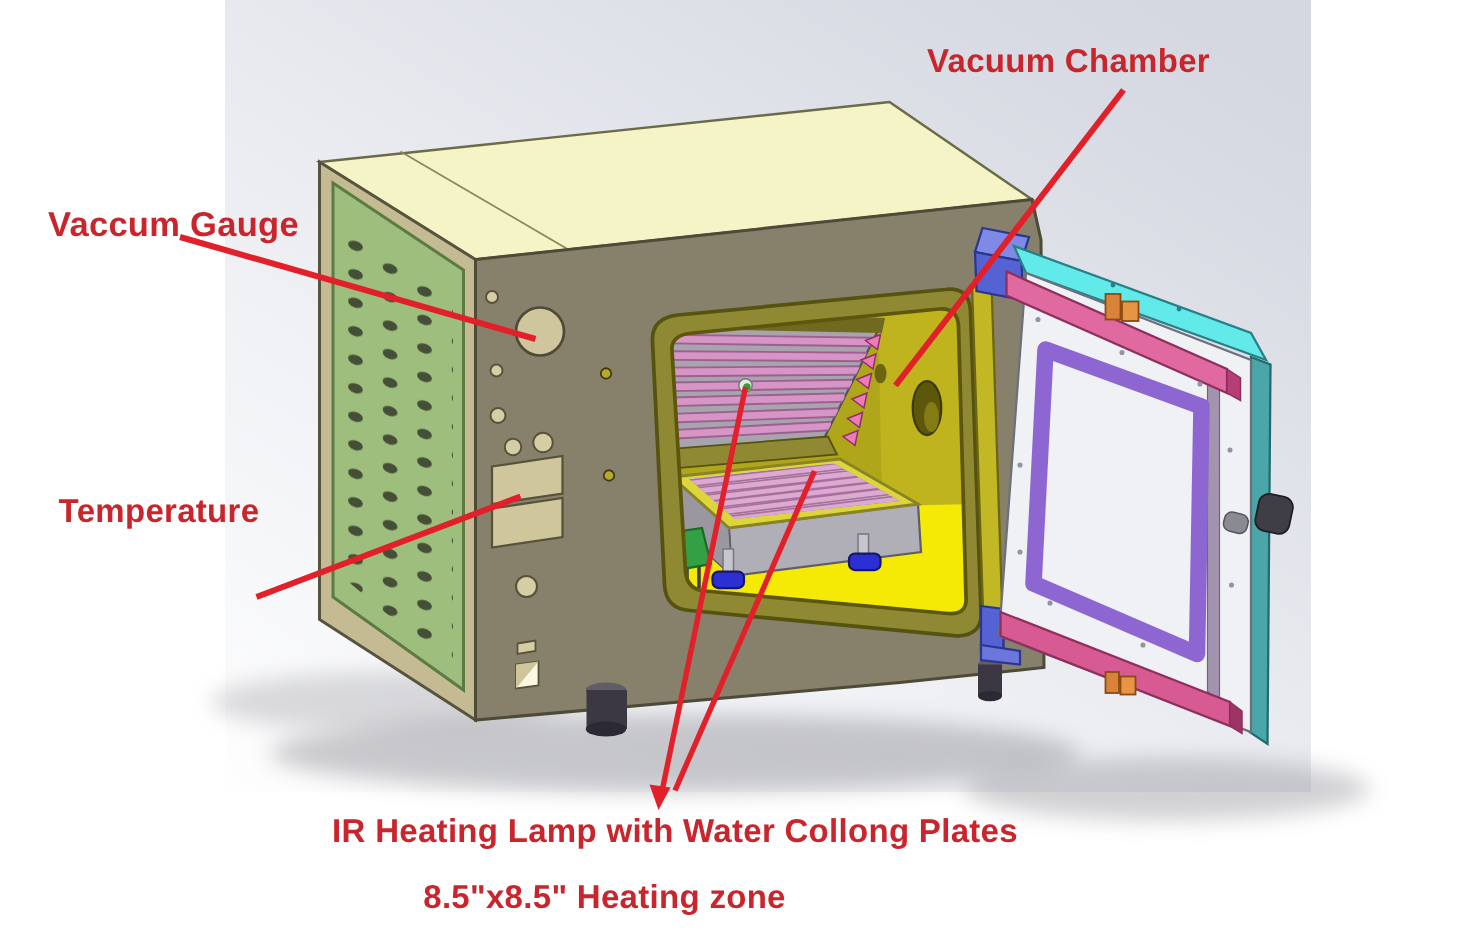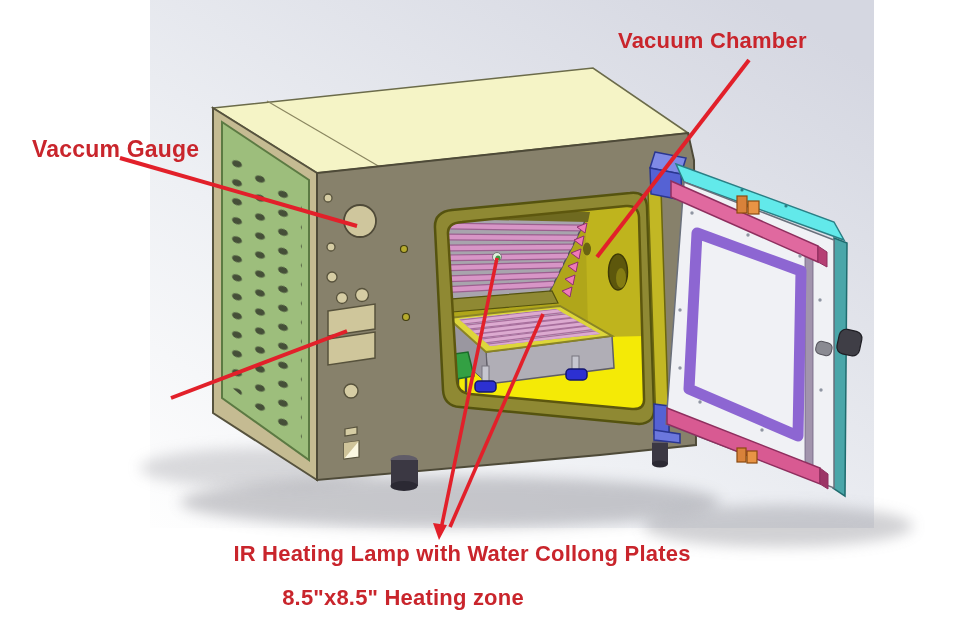--- a/index.html
+++ b/index.html
@@ -245,20 +245,20 @@
     <line x1="450" y1="527" x2="543" y2="314" stroke-width="3.6" stroke="#e2202a"></line>
     <polygon points="433,523 447,525 439,540" fill="#e2202a"></polygon>
   </g>
 </svg>
 
 <div class="anno" style="left:618px;top:28px;">Vacuum Chamber</div>
 
 <div class="anno" style="left:32px;top:137px;font-size:23px;">Vaccum Gauge</div>
 
 <div class="anno center" style="left:25px;top:326px;width:162px;line-height:30px;">
-  <br>
+  <span>Temperature</span><br>
 </div>
 
-<div class="anno center" style="left:202px;top:541px;width:520px;">IR Heating Lamp with Water Collong Plates</div>
+<div class="anno center" style="left:190px;top:541px;width:520px;">IR Heating Lamp with Water Collong Plates</div>
 
 <div class="anno center" style="left:203px;top:585px;width:400px;">8.5"x8.5" Heating zone</div>
 
 </div>
 
 </body></html>

